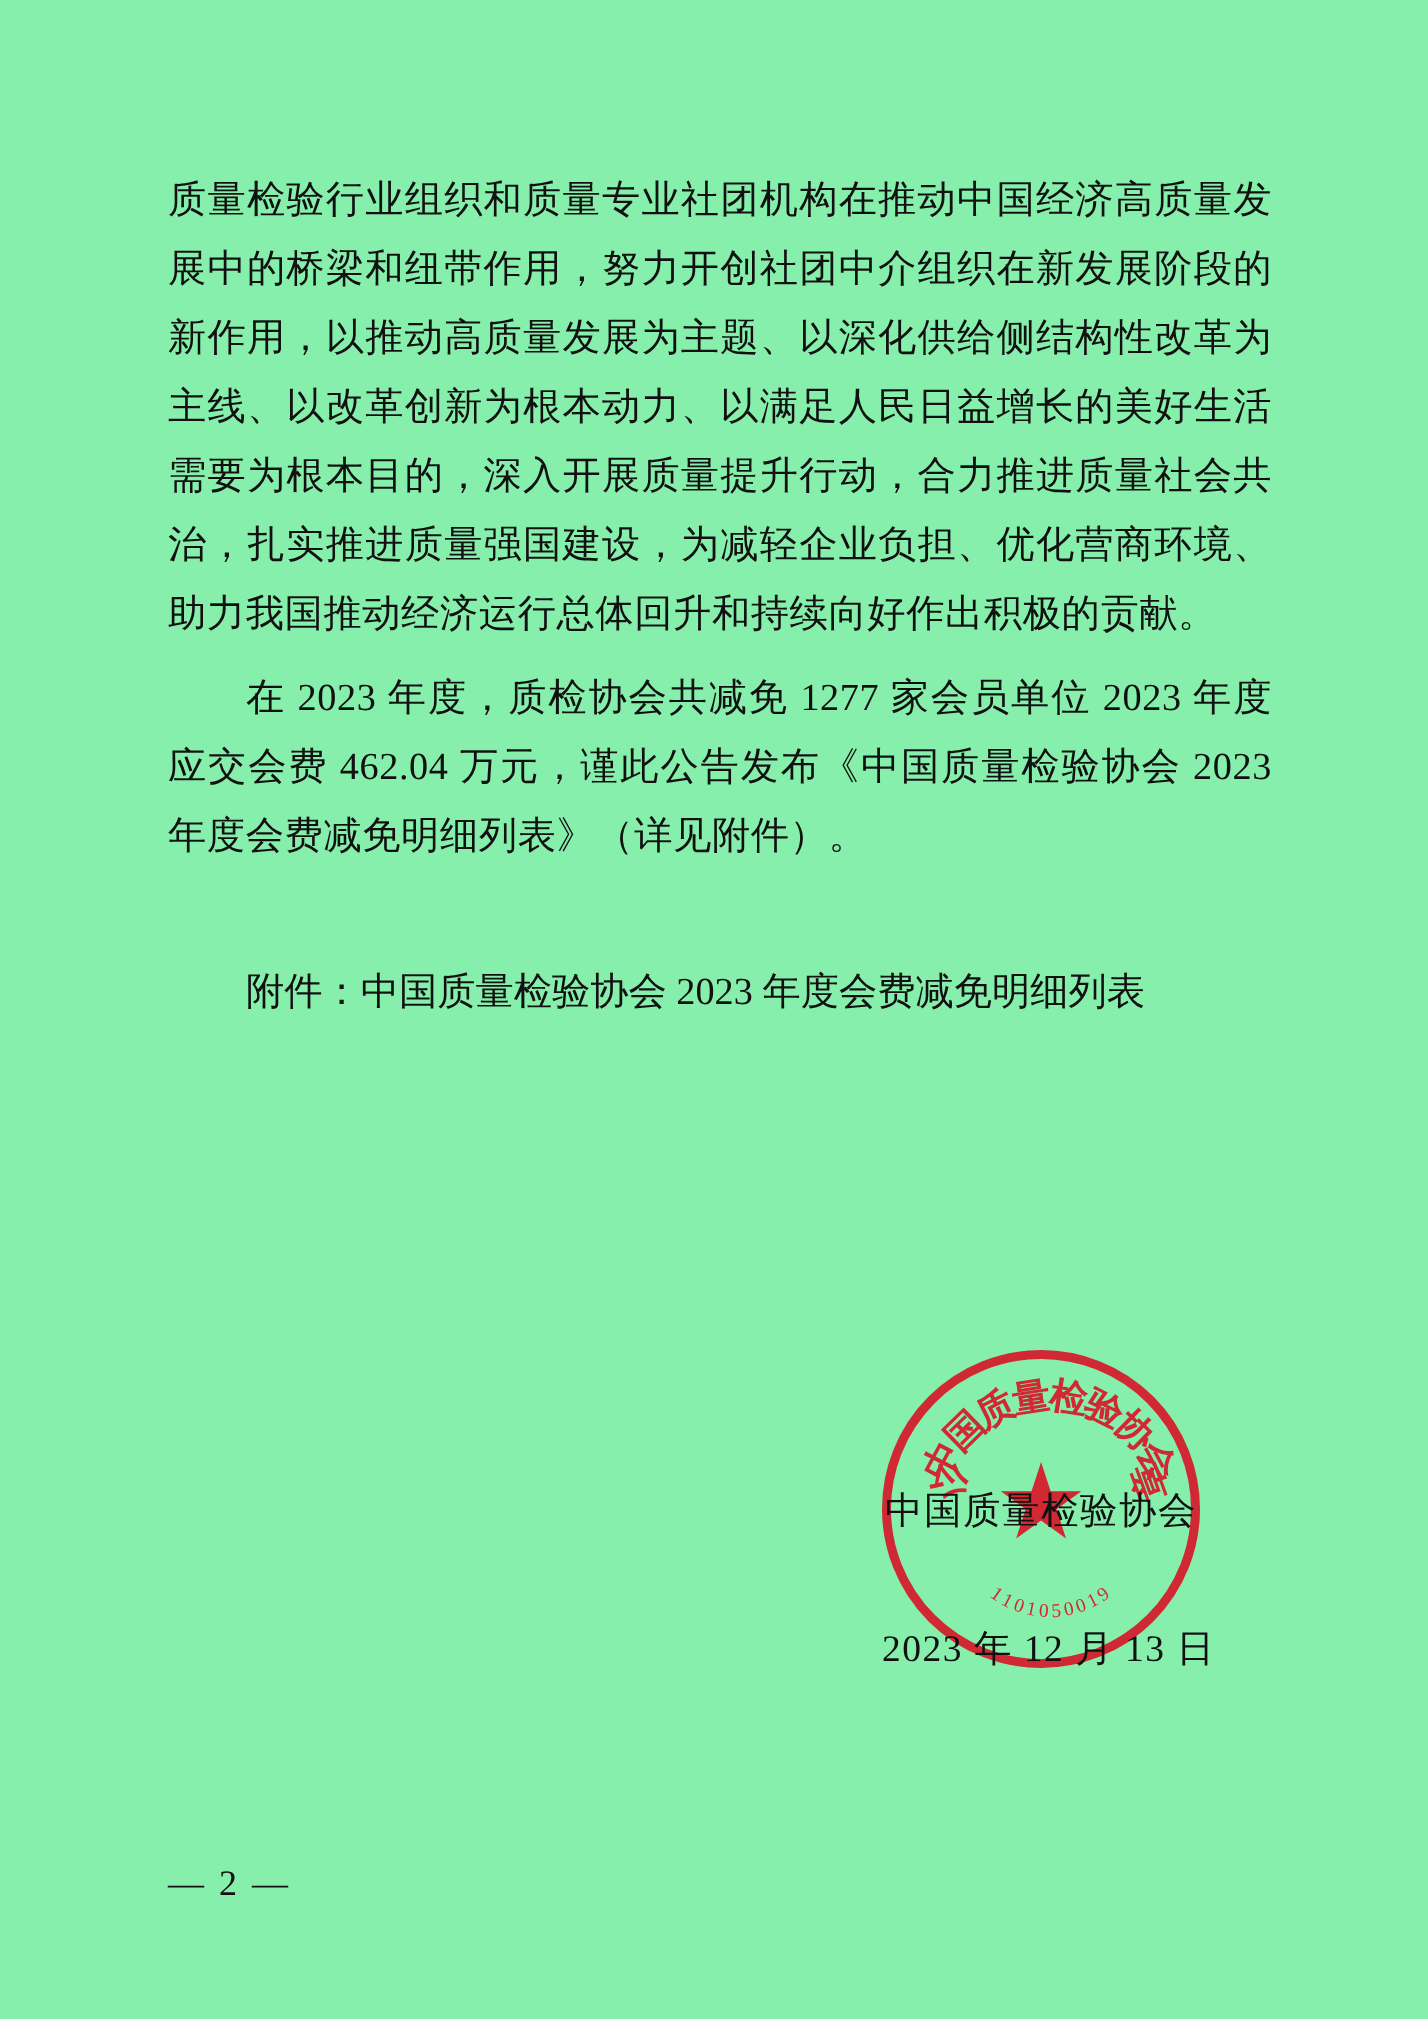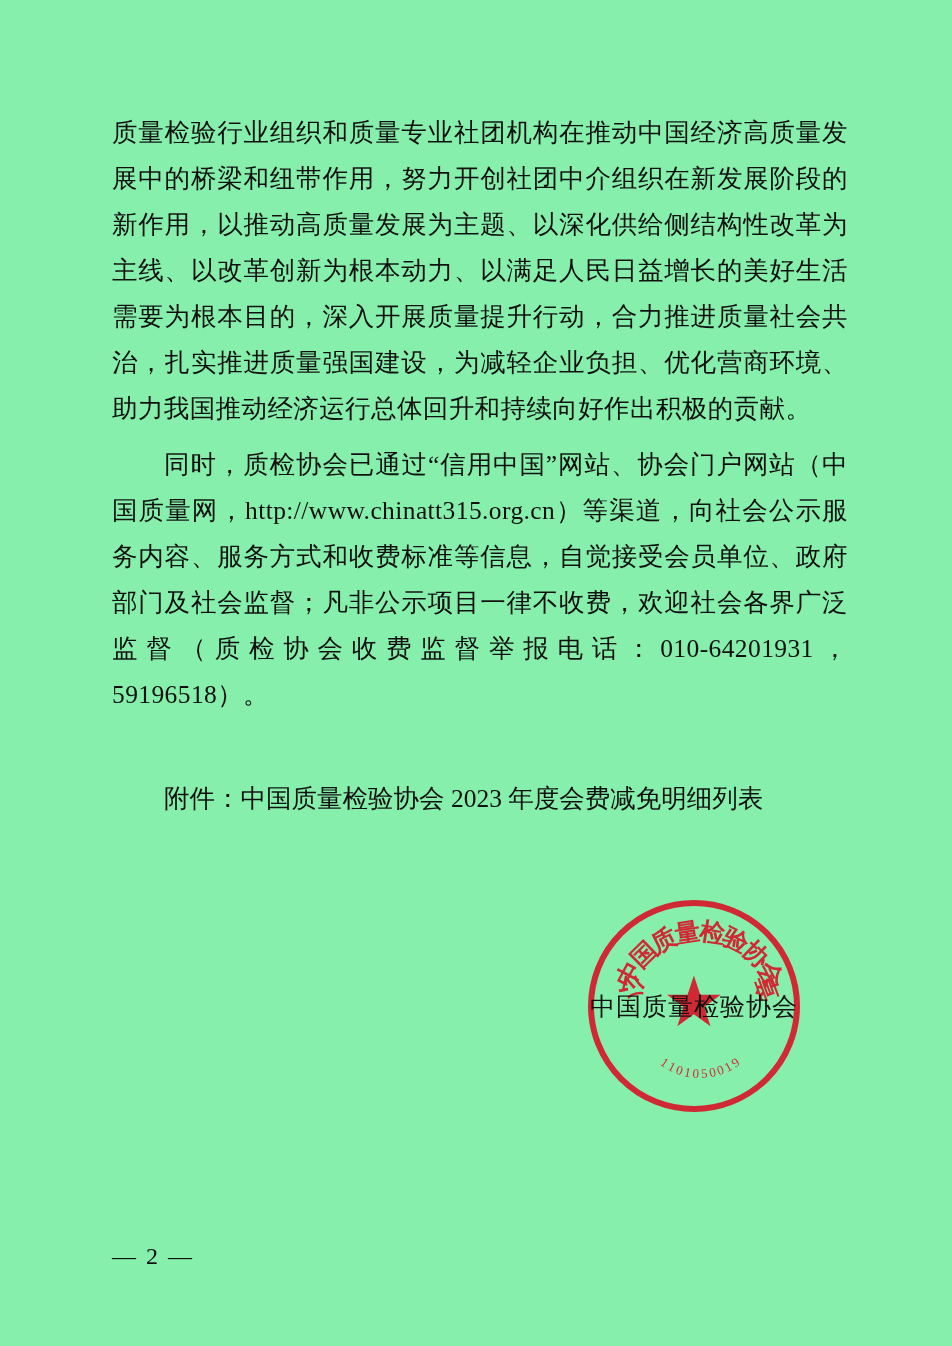--- a/index.html
+++ b/index.html
@@ -148,21 +148,21 @@
     letter-spacing: 2px;
   }
 </style>
 </head>
 <body>
 
 <div class="page">
 
   <div class="body-area">
     <p class="para">质量检验行业组织和质量专业社团机构在推动中国经济高质量发展中的桥梁和纽带作用，努力开创社团中介组织在新发展阶段的新作用，以推动高质量发展为主题、以深化供给侧结构性改革为主线、以改革创新为根本动力、以满足人民日益增长的美好生活需要为根本目的，深入开展质量提升行动，合力推进质量社会共治，扎实推进质量强国建设，为减轻企业负担、优化营商环境、助力我国推动经济运行总体回升和持续向好作出积极的贡献。</p>
-    <p class="para indent spaced">同时，质检协会已通过“信用中国”网站、协会门户网站（中国质量网，http://www.chinatt315.org.cn）等渠道，向社会公示服务内容、服务方式和收费标准等信息，自觉接受会员单位、政府部门及社会监督；凡非公示项目一律不收费，欢迎社会各界广泛监督（质检协会收费监督举报电话：010-64201931，59196518）。</p>
+    <p class="para indent spaced">在 2023 年度，质检协会共减免 1277 家会员单位 2023 年度应交会费 462.04 万元，谨此公告发布《中国质量检验协会 2023 年度会费减免明细列表》（详见附件）。</p>
     <p class="attach">附件：中国质量检验协会 2023 年度会费减免明细列表</p>
   </div>
 
   <div class="seal-block">
     <div class="seal">
       <div class="seal-inner-text" id="seal-arc">
           <div class="seal-arc-char" style="transform: translate(-70.6px, -37.6px) rotate(-62deg);">中</div>
           <div class="seal-arc-char" style="transform: translate(-55.9px, -57.3px) rotate(-44.3deg);">国</div>
           <div class="seal-arc-char" style="transform: translate(-35.8px, -71.6px) rotate(-26.6deg);">质</div>
           <div class="seal-arc-char" style="transform: translate(-12.3px, -79px) rotate(-8.9deg);">量</div>
@@ -179,17 +179,18 @@
           <div class="seal-bottom-char" style="transform: translate(-4.2px, 61.9px) rotate(3.9deg);">0</div>
           <div class="seal-bottom-char" style="transform: translate(4.2px, 61.9px) rotate(-3.9deg);">5</div>
           <div class="seal-bottom-char" style="transform: translate(12.5px, 60.7px) rotate(-11.7deg);">0</div>
           <div class="seal-bottom-char" style="transform: translate(20.6px, 58.5px) rotate(-19.4deg);">0</div>
           <div class="seal-bottom-char" style="transform: translate(28.4px, 55.1px) rotate(-27.2deg);">1</div>
           <div class="seal-bottom-char" style="transform: translate(35.6px, 50.8px) rotate(-35deg);">9</div>
         </div>
       <div class="seal-star">★</div>
     </div>
     <div class="signer">中国质量检验协会</div>
+    <div class="date-line">2023 年 12 月 13 日</div>
   </div>
 
   <div class="page-number">— 2 —</div>
 
 </div>
 
 </body></html>

